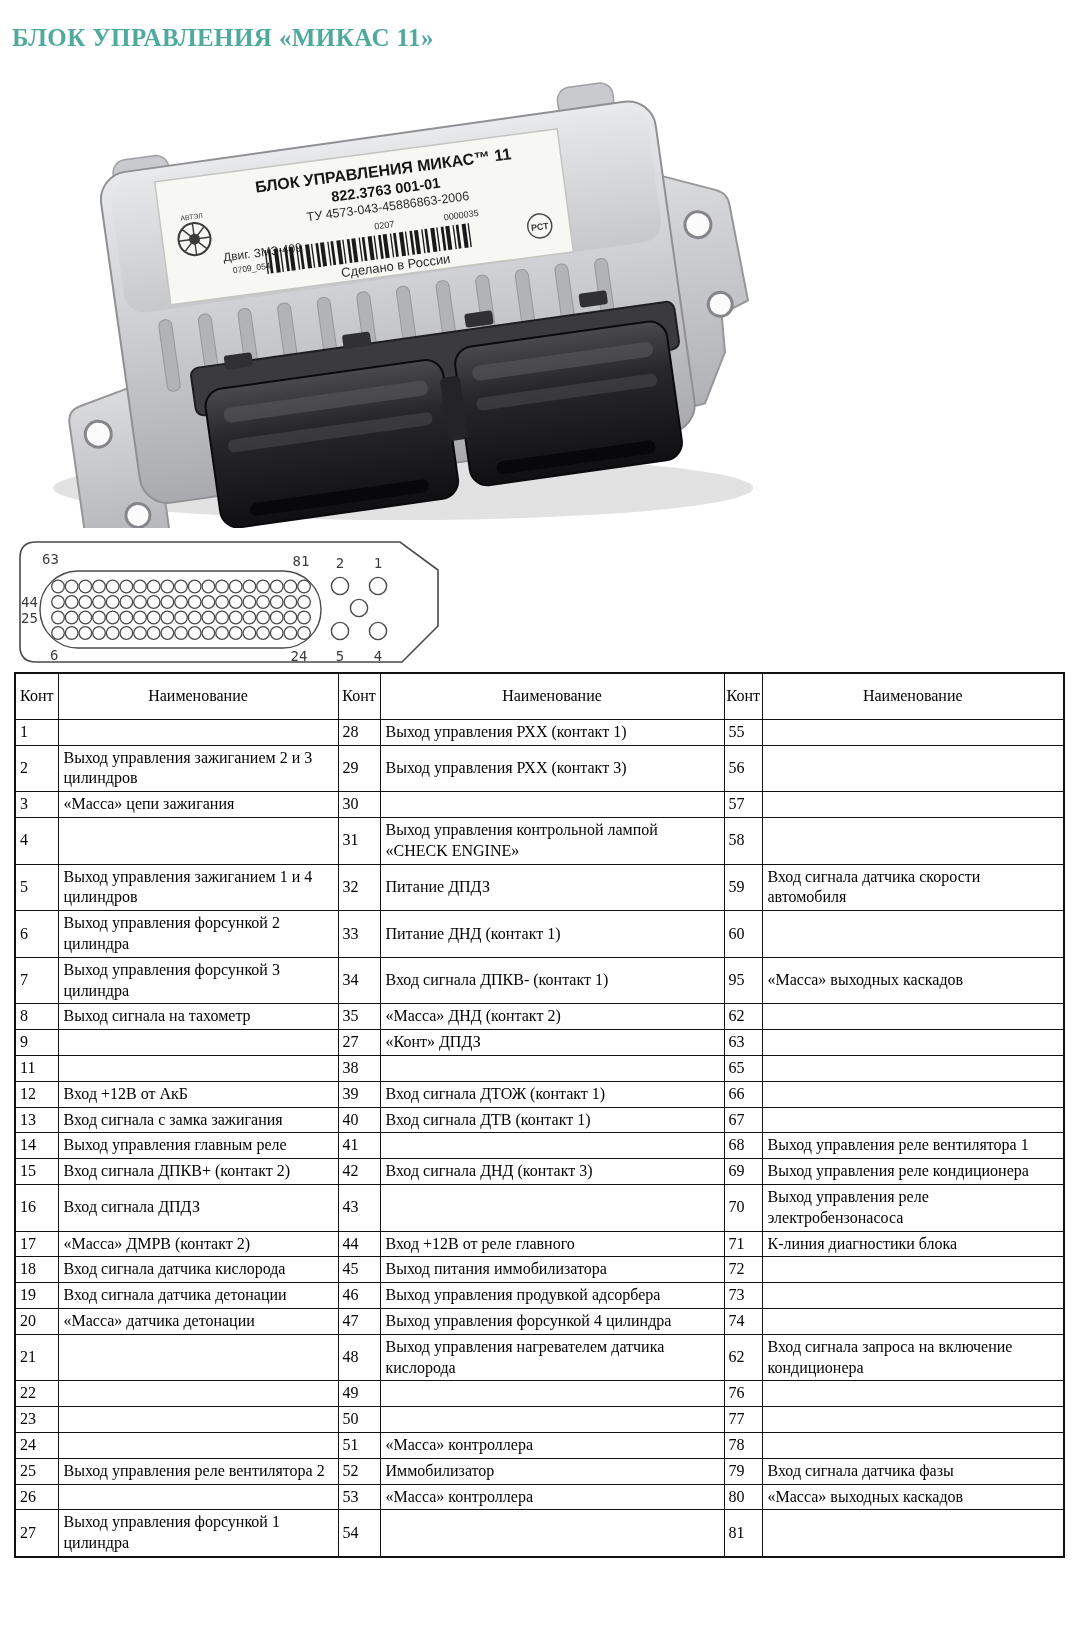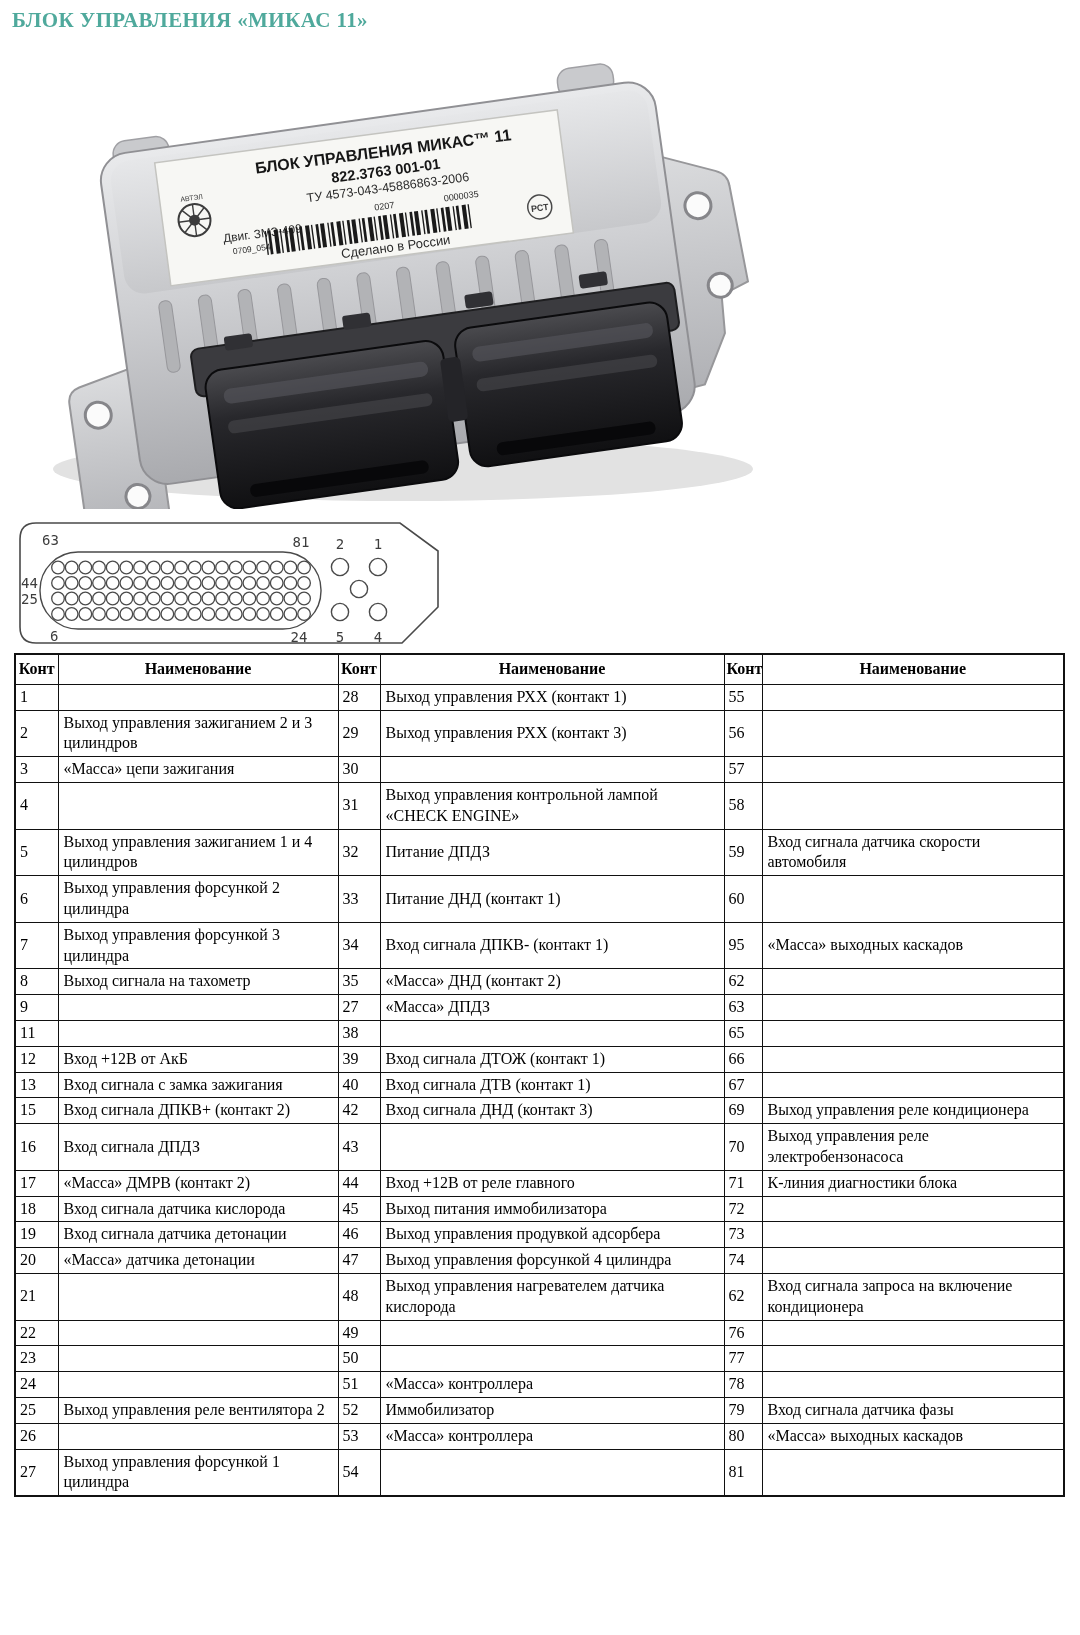--- a/index.html
+++ b/index.html
@@ -1,43 +1,43 @@
 <!DOCTYPE html>
 <html><head>
 <meta charset="utf-8">
 <style>
   html,body { margin:0; padding:0; background:#ffffff; }
   body { width:1080px; height:1635px; position:relative; font-family:"Liberation Serif", serif; }
   .page-title {
     color:#4fa99c;
     font-family:"Liberation Serif", serif;
     font-weight:bold;
-    font-size:21px;
+    font-size:25px;
     letter-spacing:0.4px;
-    margin:8px 0 2px 12px;
+    margin:24px 0 2px 12px;
   }
   .photo-wrap { margin:2px 0 0 18px; width:748px; height:474px; }
   .diagram-wrap { margin:-6px 0 0 14px; width:430px; height:142px; }
   table.pinout {
     border-collapse:collapse;
     table-layout:fixed;
     width:1049px;
     margin:8px 0 0 14px;
     border:2px solid #111;
   }
   table.pinout th, table.pinout td {
     border:1px solid #111;
     font-family:"Liberation Serif", serif;
     font-size:16px;
     line-height:1.3;
     padding:2px 5px;
     vertical-align:middle;
     overflow:hidden;
   }
-  table.pinout th { font-weight:bold; text-align:center; padding:4px 2px; }
+  table.pinout th { font-weight:normal; text-align:center; padding:12px 2px; }
   table.pinout td.pin { padding-left:4px; }
   .diag-label { font-family:"DejaVu Sans Mono", monospace; font-size:14px; fill:#3d3d3d; }
   .lbl-big  { font-family:"Liberation Sans", sans-serif; font-weight:bold; }
   .lbl-sm   { font-family:"Liberation Sans", sans-serif; }
 </style>
 </head>
 <body>
 
 <h1 class="page-title">БЛОК УПРАВЛЕНИЯ «МИКАС 11»</h1>
 
@@ -372,21 +372,21 @@
         <td class="name">Выход сигнала на тахометр</td>
         <td class="pin">35</td>
         <td class="name">«Масса» ДНД (контакт 2)</td>
         <td class="pin">62</td>
         <td class="name"></td>
       </tr>
       <tr>
         <td class="pin">9</td>
         <td class="name"></td>
         <td class="pin">27</td>
-        <td class="name">«Масса» ДПДЗ</td>
+        <td class="name">«Конт» ДПДЗ</td>
         <td class="pin">63</td>
         <td class="name"></td>
       </tr>
       <tr>
         <td class="pin">11</td>
         <td class="name"></td>
         <td class="pin">38</td>
         <td class="name"></td>
         <td class="pin">65</td>
         <td class="name"></td>
@@ -399,20 +399,28 @@
         <td class="pin">66</td>
         <td class="name"></td>
       </tr>
       <tr>
         <td class="pin">13</td>
         <td class="name">Вход сигнала с замка зажигания</td>
         <td class="pin">40</td>
         <td class="name">Вход сигнала ДТВ (контакт 1)</td>
         <td class="pin">67</td>
         <td class="name"></td>
+      </tr>
+      <tr>
+        <td class="pin">14</td>
+        <td class="name">Выход управления главным реле</td>
+        <td class="pin">41</td>
+        <td class="name"></td>
+        <td class="pin">68</td>
+        <td class="name">Выход управления реле вентилятора 1</td>
       </tr>
       <tr>
         <td class="pin">15</td>
         <td class="name">Вход сигнала ДПКВ+ (контакт 2)</td>
         <td class="pin">42</td>
         <td class="name">Вход сигнала ДНД (контакт 3)</td>
         <td class="pin">69</td>
         <td class="name">Выход управления реле кондиционера</td>
       </tr>
       <tr>

